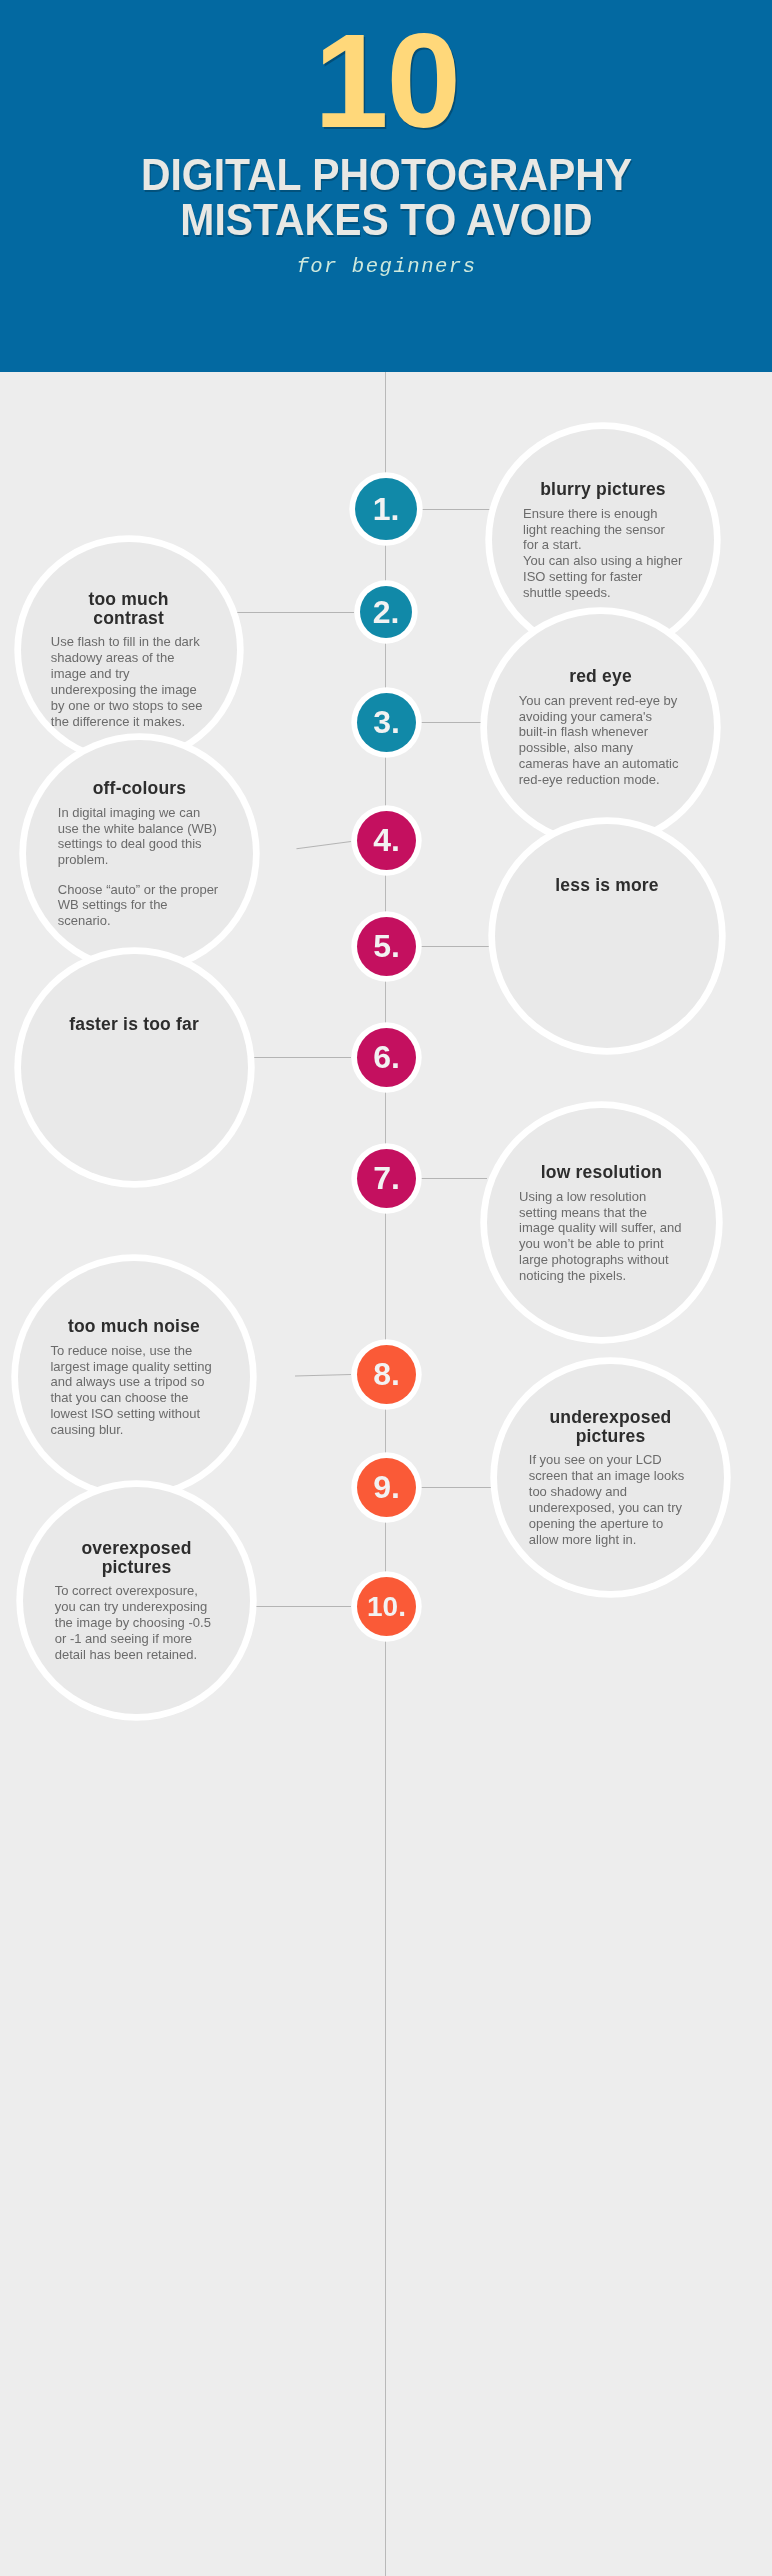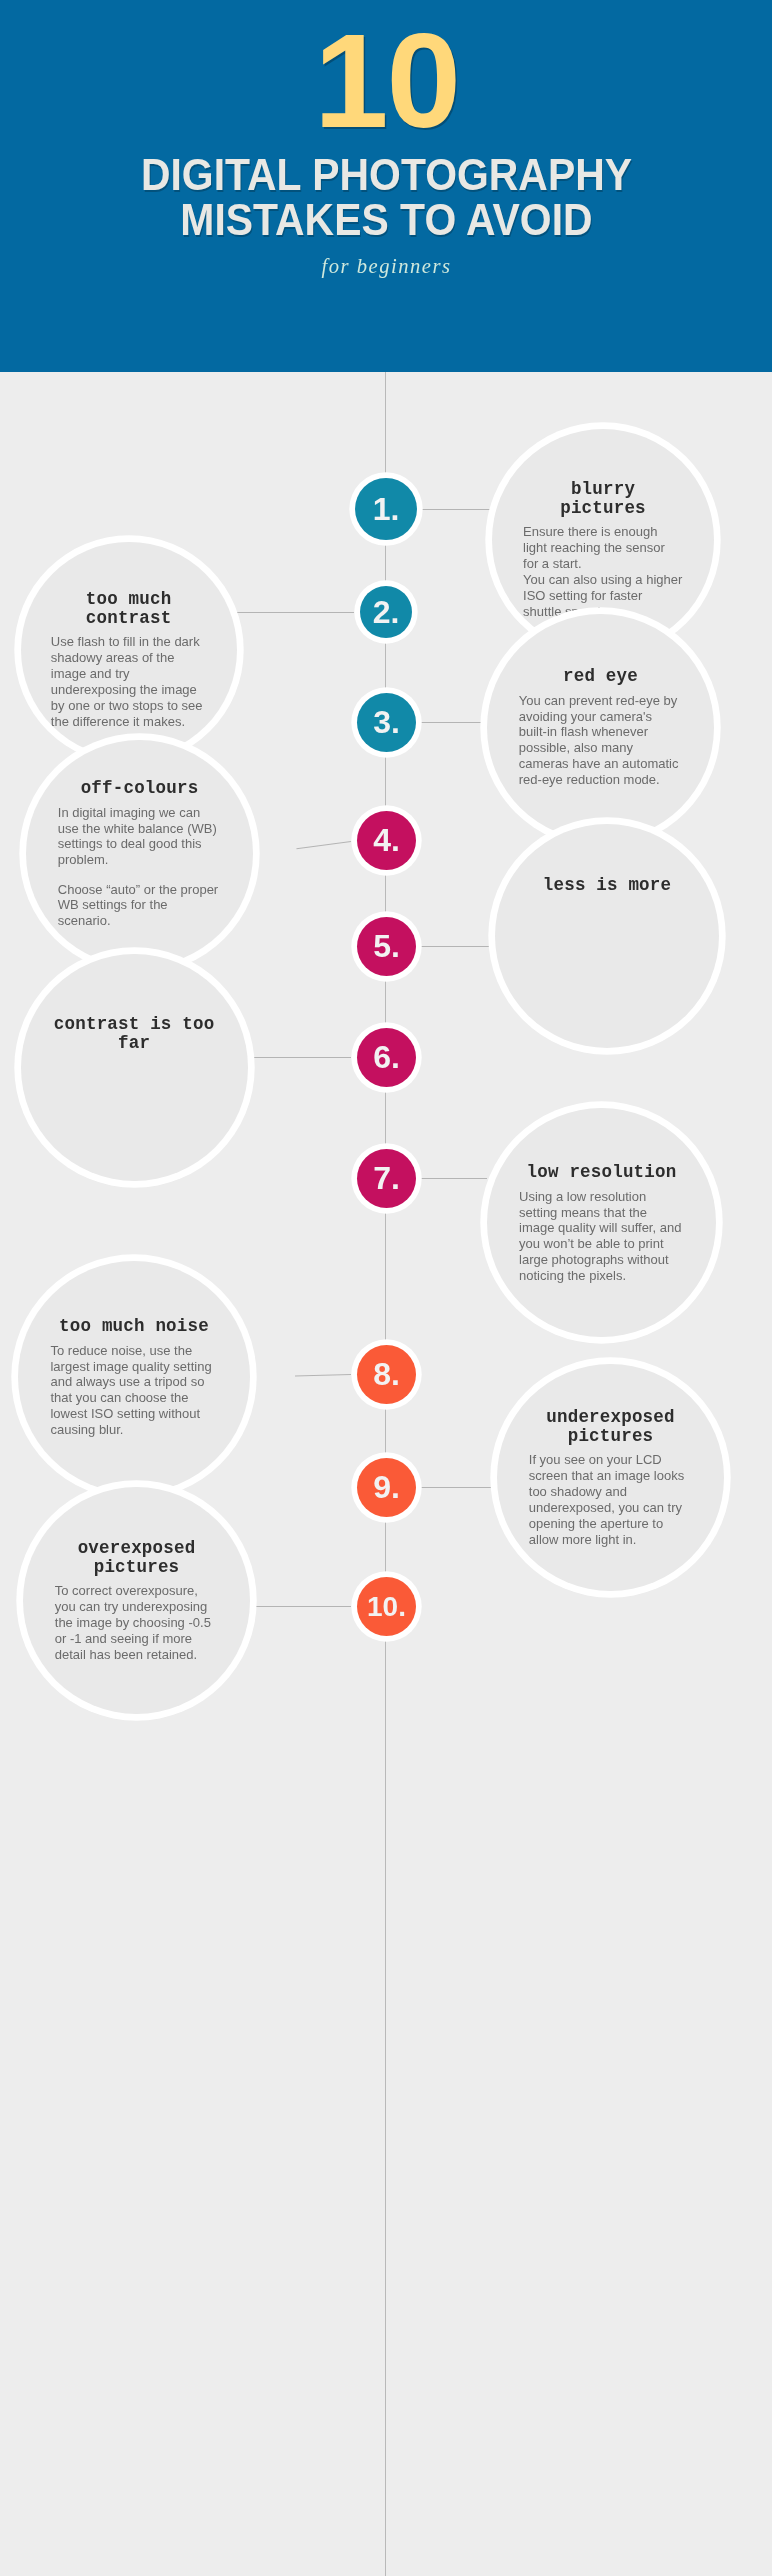--- a/index.html
+++ b/index.html
@@ -41,21 +41,21 @@
     font-weight: bold;
     line-height: 1.02;
     color: #e8e8e4;
     letter-spacing: 0px;
     transform: scaleX(0.93);
     text-shadow: 1px 1.5px 0 rgba(0,0,0,0.22);
   }
   .title-line.l1 { margin-top: 9.3px; }
   .subtitle {
     margin-top: 12.4px;
-    font-family: Liberation Serif, serif;
+    font-family: Liberation Mono, monospace;
     font-size: 20.6px;
     font-style: italic;
     color: #cfe9dd;
     letter-spacing: 1.5px;
   }
 
   
   .body-area {
     position: absolute;
     left: 0; top: 372px;
@@ -99,21 +99,21 @@
     z-index: 4;
     display: flex;
     flex-direction: column;
     align-items: center;
   }
   .bubble .b-inner {
     width: 100%;
     padding: 0 14%;
   }
   .bubble h3 {
-    font-family: Liberation Mono, monospace;
+    font-family: Liberation Sans, sans-serif;
     font-size: 17.5px;
     font-weight: bold;
     color: #2d2d2d;
     text-align: center;
     letter-spacing: 0.2px;
     line-height: 1.06;
   }
   .bubble p {
     font-family: "Liberation Sans", sans-serif;
     font-size: 13px;
@@ -185,21 +185,21 @@
         <div class="conn" style="left: 421px; top: 574px; width: 74px;"></div>
         <div class="bubble" style="left: 495px; top: 452px; width: 224px; height: 224px;">
           <div class="b-inner" style="margin-top: 52px;">
             <h3>less is more</h3>
           </div>
         </div>
         <div class="num magenta" style="width: 59px; height: 59px; left: 357px; top: 545px;">5.</div>
         <div class="conn" style="left: 247px; top: 685px; width: 104px;"></div>
         <div class="bubble" style="left: 20.6px; top: 582px; width: 227px; height: 227px;">
           <div class="b-inner" style="margin-top: 61px;">
-            <h3>contrast is too far</h3>
+            <h3>faster is too far</h3>
           </div>
         </div>
         <div class="num magenta" style="width: 59px; height: 59px; left: 357px; top: 656px;">6.</div>
         <div class="conn" style="left: 421px; top: 806px; width: 66px;"></div>
         <div class="bubble" style="left: 487px; top: 736px; width: 229px; height: 229px;">
           <div class="b-inner" style="margin-top: 55px;">
             <h3>low resolution</h3>
             <p style="white-space: pre-line;">Using a low resolution setting means that the image quality will suffer, and you won’t be able to print large photographs without noticing the pixels.</p>
           </div>
         </div>

